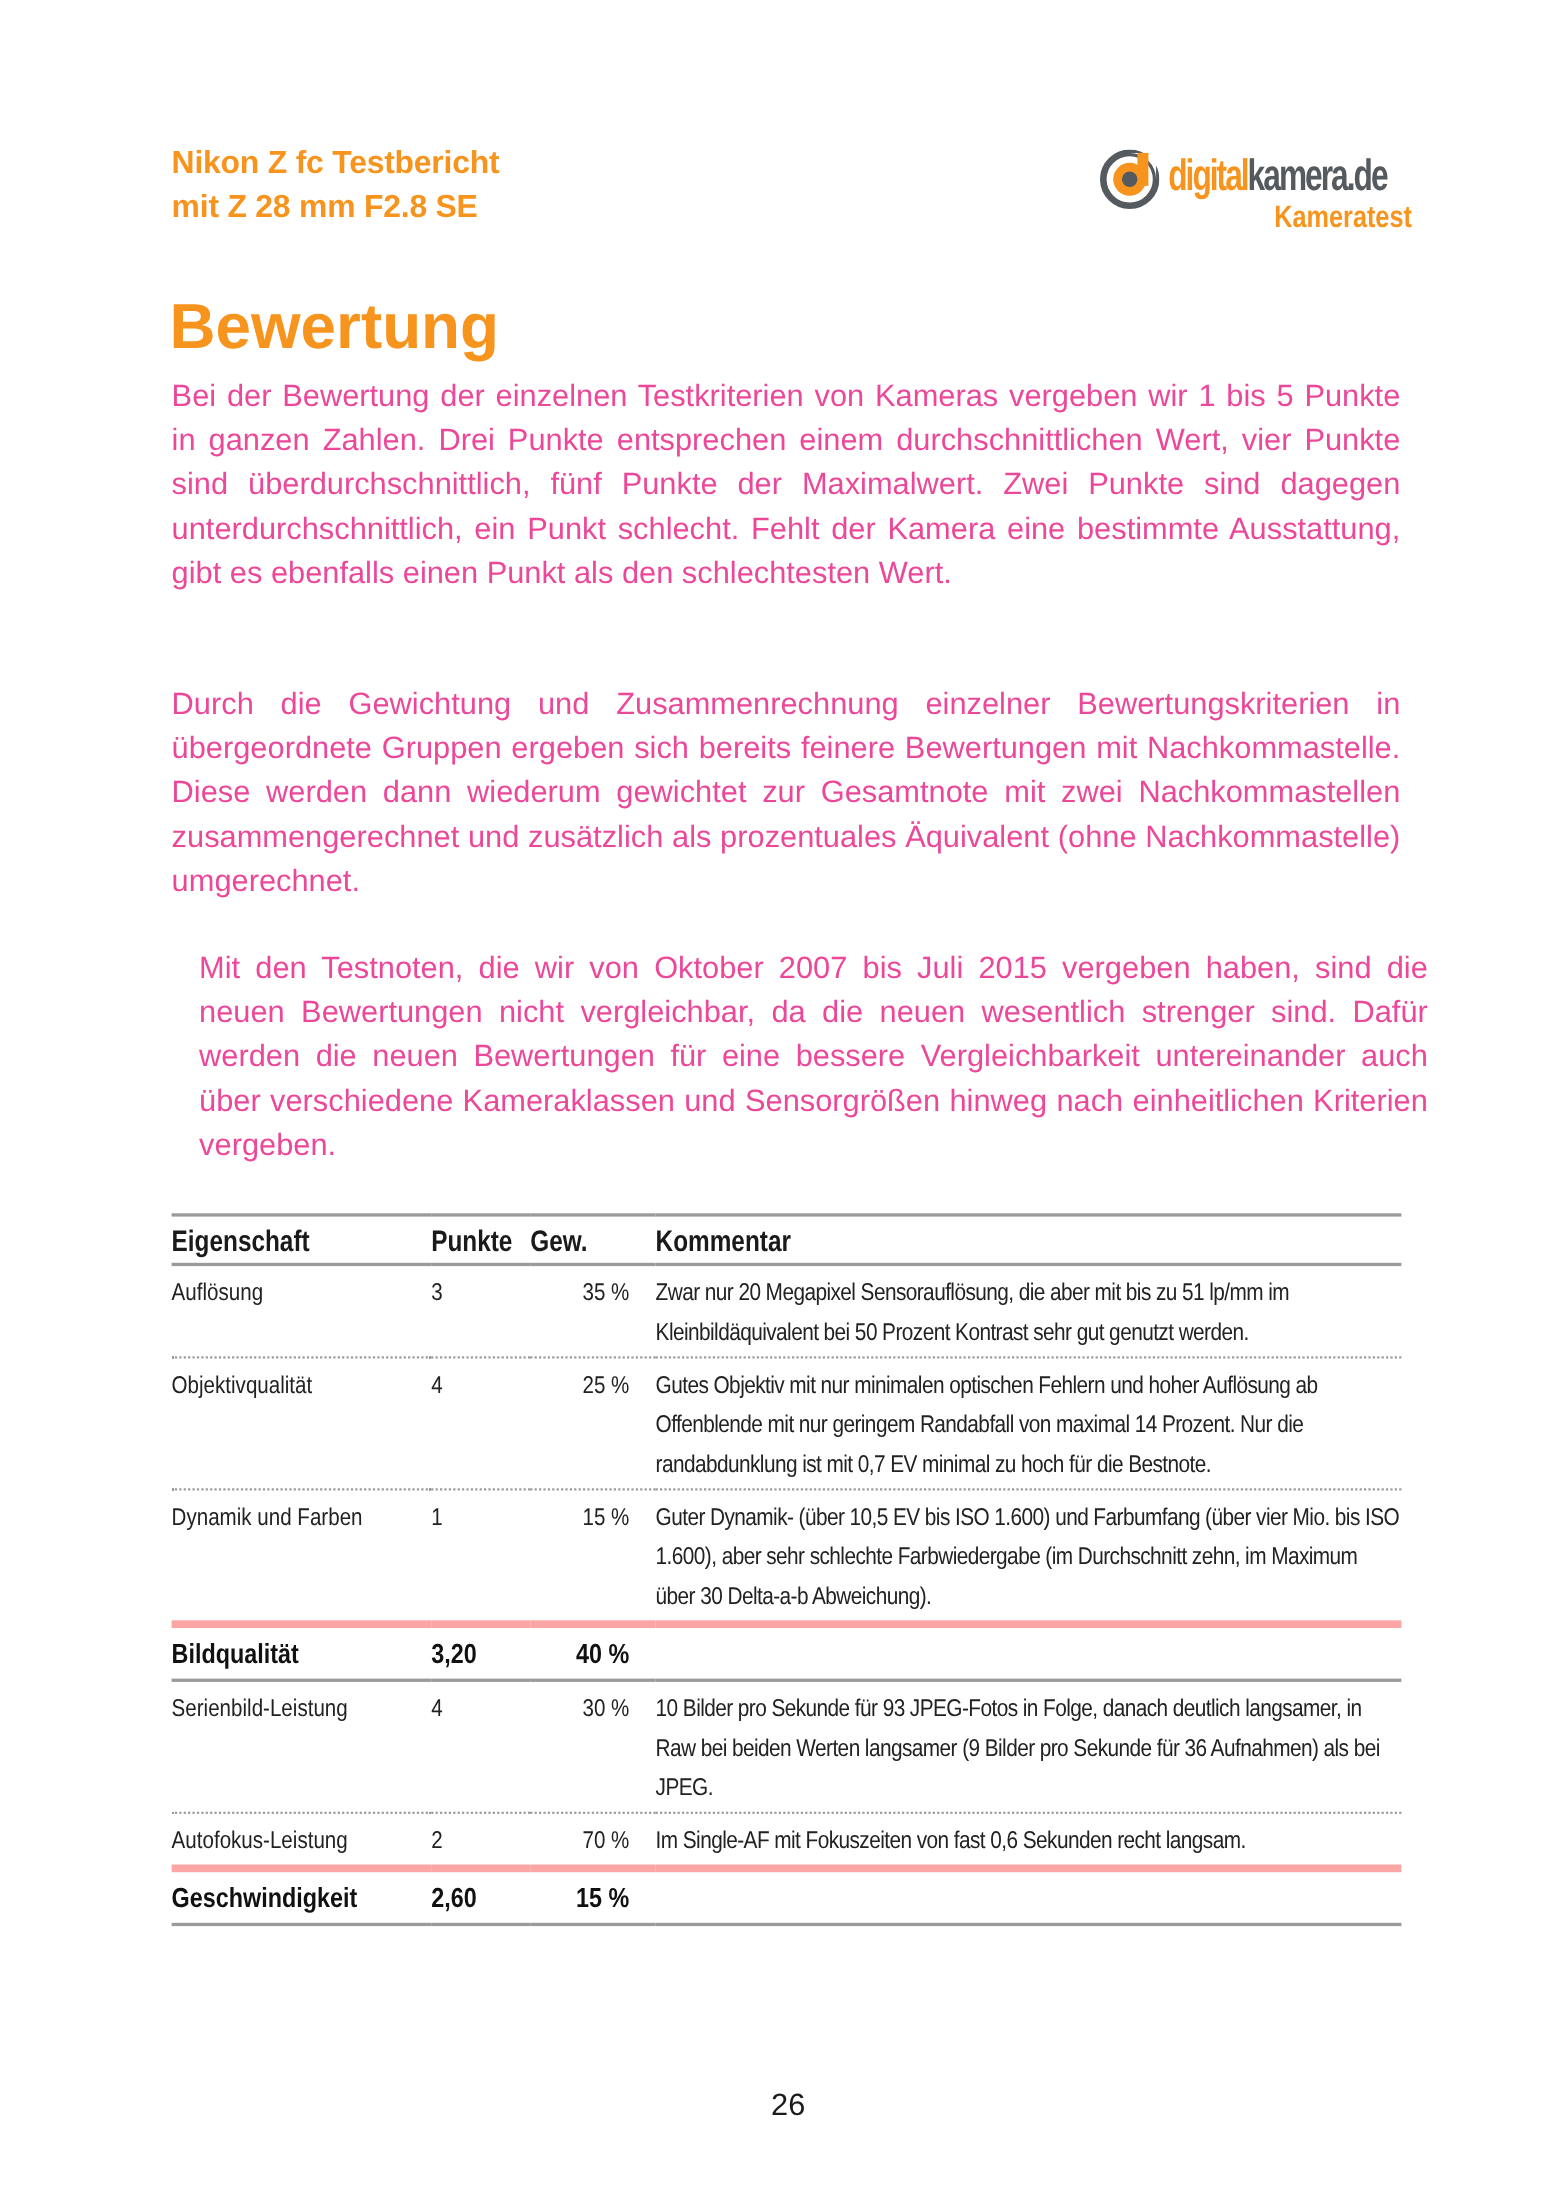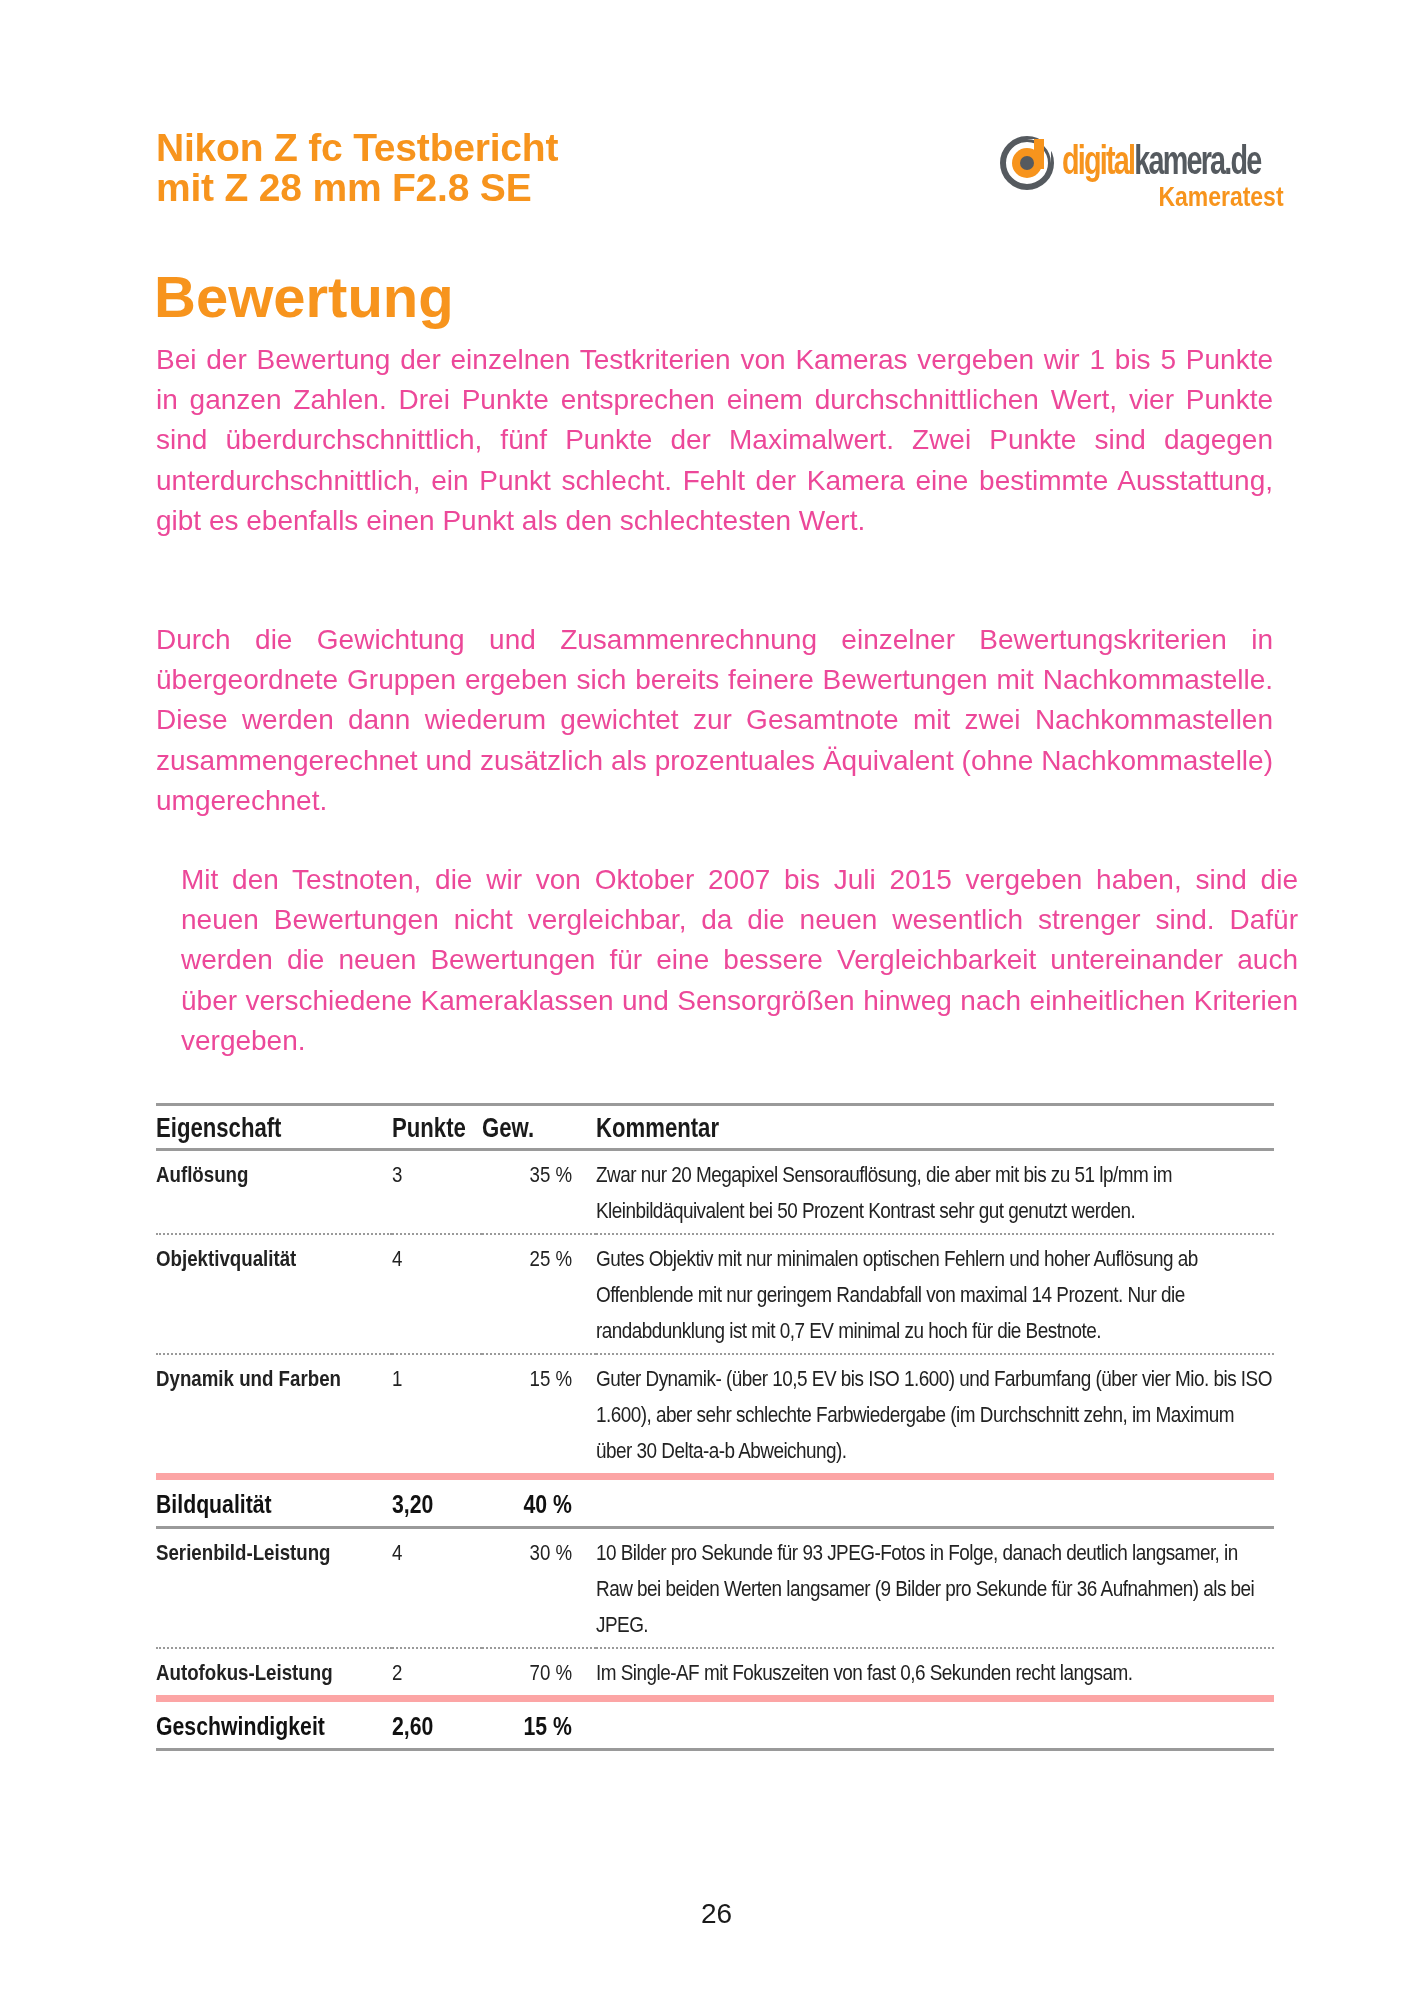--- a/index.html
+++ b/index.html
@@ -1,19 +1,19 @@
 <!DOCTYPE html>
 <html><head>
 <meta charset="utf-8">
 <style>
   html, body { margin:0; padding:0; background:#ffffff; }
   body { width:1409px; height:2000px; position:relative; overflow:hidden;
          font-family:"Liberation Sans", sans-serif; color:#1a1a1a; }
   .header-title { position:absolute; left:156px; top:128px; color:#f7941d;
-         font-weight:bold; font-size:39px; line-height:40px; letter-spacing:-0.2px; }
+         font-weight:bold; font-size:29px; line-height:40px; letter-spacing:-0.2px; }
   .logo { position:absolute; left:1000px; top:132px; width:290px; height:80px; }
   .logo-mark { position:absolute; left:0; top:4px; width:54px; height:54px; }
   .logo-word { position:absolute; left:62px; top:2px; font-size:40px; font-weight:bold;
          line-height:52px; letter-spacing:-2.5px; transform:scaleX(0.72); transform-origin:left top; white-space:nowrap; }
   .logo-word .o { color:#f7941d; }
   .logo-word .g { color:#555a5f; }
   .logo-sub { position:absolute; right:6px; top:50px; color:#f7941d; font-weight:bold;
          font-size:28px; line-height:30px; transform:scaleX(0.82); transform-origin:right top; white-space:nowrap; }
   .page-title { position:absolute; left:154px; top:262px; color:#f7941d; font-weight:bold;
          font-size:58px; line-height:70px; }
@@ -21,21 +21,21 @@
          text-align:justify; color:#ec4899; margin:0; }
   .p1 { top:340px; }
   .p2 { top:620px; }
   .p3 { top:860px;margin-left:25px; }
   table.rating { position:absolute; left:156px; top:1103px; width:1118px; border-collapse:collapse;
          font-family:"Liberation Sans Narrow","Liberation Sans", sans-serif; }
   table.rating th, table.rating td { text-align:left; vertical-align:top; padding:0; }
   table.rating thead tr { border-top:3px solid #9a9a9a; border-bottom:3px solid #9a9a9a; }
   table.rating th { font-weight:bold; font-size:27px; line-height:40px; padding-top:2px; padding-bottom:0px;
          transform:scaleX(0.82); transform-origin:left center; white-space:nowrap; }
-  .c1 { width:236px;font-weight:bold; }
+  .c1 { width:236px; }
   .c2 { width:88px; }
   .c3 { width:90px; }
   table.rating td { font-size:22px; line-height:36px; padding-top:6px; padding-bottom:4px; color:#222; }
   table.rating td span.n { display:inline-block; transform:scaleX(0.85); transform-origin:left top; white-space:nowrap; }
   table.rating td.c3 span.n { transform-origin:right top; }
   table.rating td.c3 { text-align:right; padding-right:24px; }
   table.rating td.kom { font-size:22px; line-height:36px; letter-spacing:-0.6px; }
   table.rating td.kom span { display:block; transform:scaleX(0.86); transform-origin:left top; width:116%; }
   tr.item { border-bottom:2px dotted #9a9a9a; }
   tr.item.last { border-bottom:7px solid #fca5a5; }

